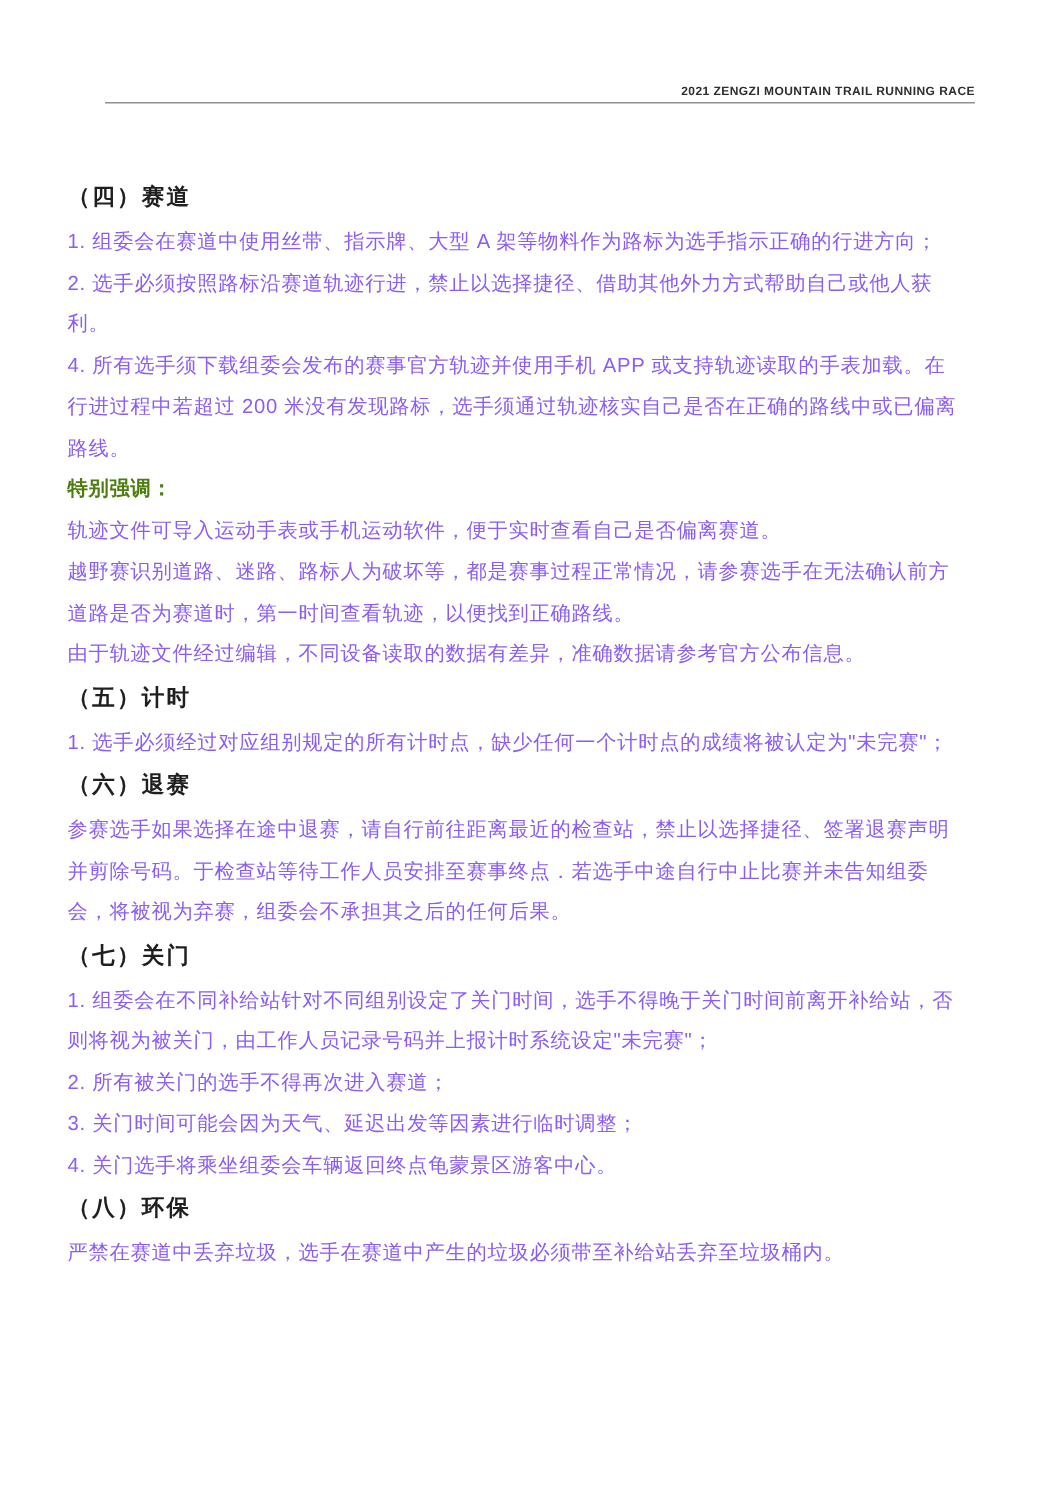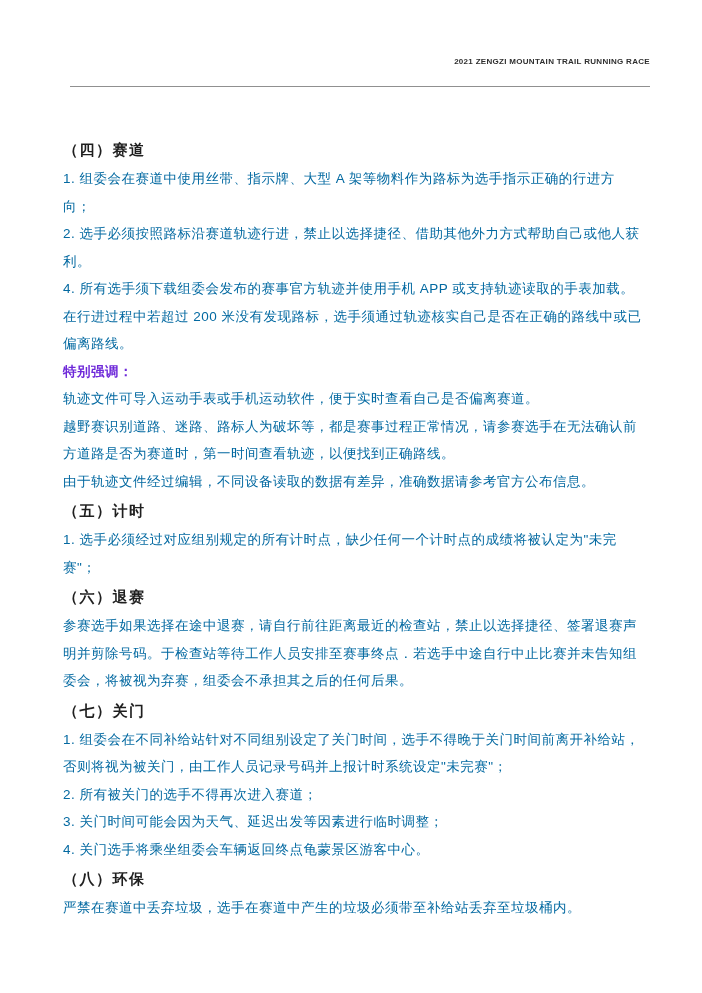--- a/index.html
+++ b/index.html
@@ -7,54 +7,54 @@
     position: relative;
     width: 702px;
     height: 993px;
     background: #ffffff;
     overflow: hidden;
     font-family: "Liberation Sans", "DejaVu Sans", sans-serif;
   }
   .header {
     margin: 50px 52px 0 70px;
     border-bottom: 1px solid #909090;
-    padding-bottom: 18px;
+    padding-bottom: 0;
     text-align: right;
   }
   .header-title {
     font-size: 8px;
     font-weight: 700;
     letter-spacing: 0.3px;
     color: #2e2e2e;
     line-height: 11px;
     white-space: nowrap;
   }
   .content {
-    padding: 0 60px 0 63px;
+    padding: 0 60px 0 45px;
   }
   h2.sec {
     font-size: 15px;
     font-weight: 700;
     color: #1f1f1f;
     letter-spacing: 1.5px;
     line-height: 26px;
     margin: 3px 0 2px 0;
   }
   h2.sec.first { margin-top: 50px; }
   p.body {
     font-size: 13.5px;
     line-height: 27.5px;
-    color: #0369a1;
+    color: #8b5cf6;
     letter-spacing: 0.5px;
     margin: 0;
     text-align: left;
   }
   p.body.bold {
     font-weight: 700;
-    color: #6d28d9;
+    color: #4d7c0f;
   }
 </style>
 </head>
 <body>
 
 <div class="page">
 
   <div class="header">
     <span class="header-title">2021 ZENGZI MOUNTAIN TRAIL RUNNING RACE</span>
   </div>

